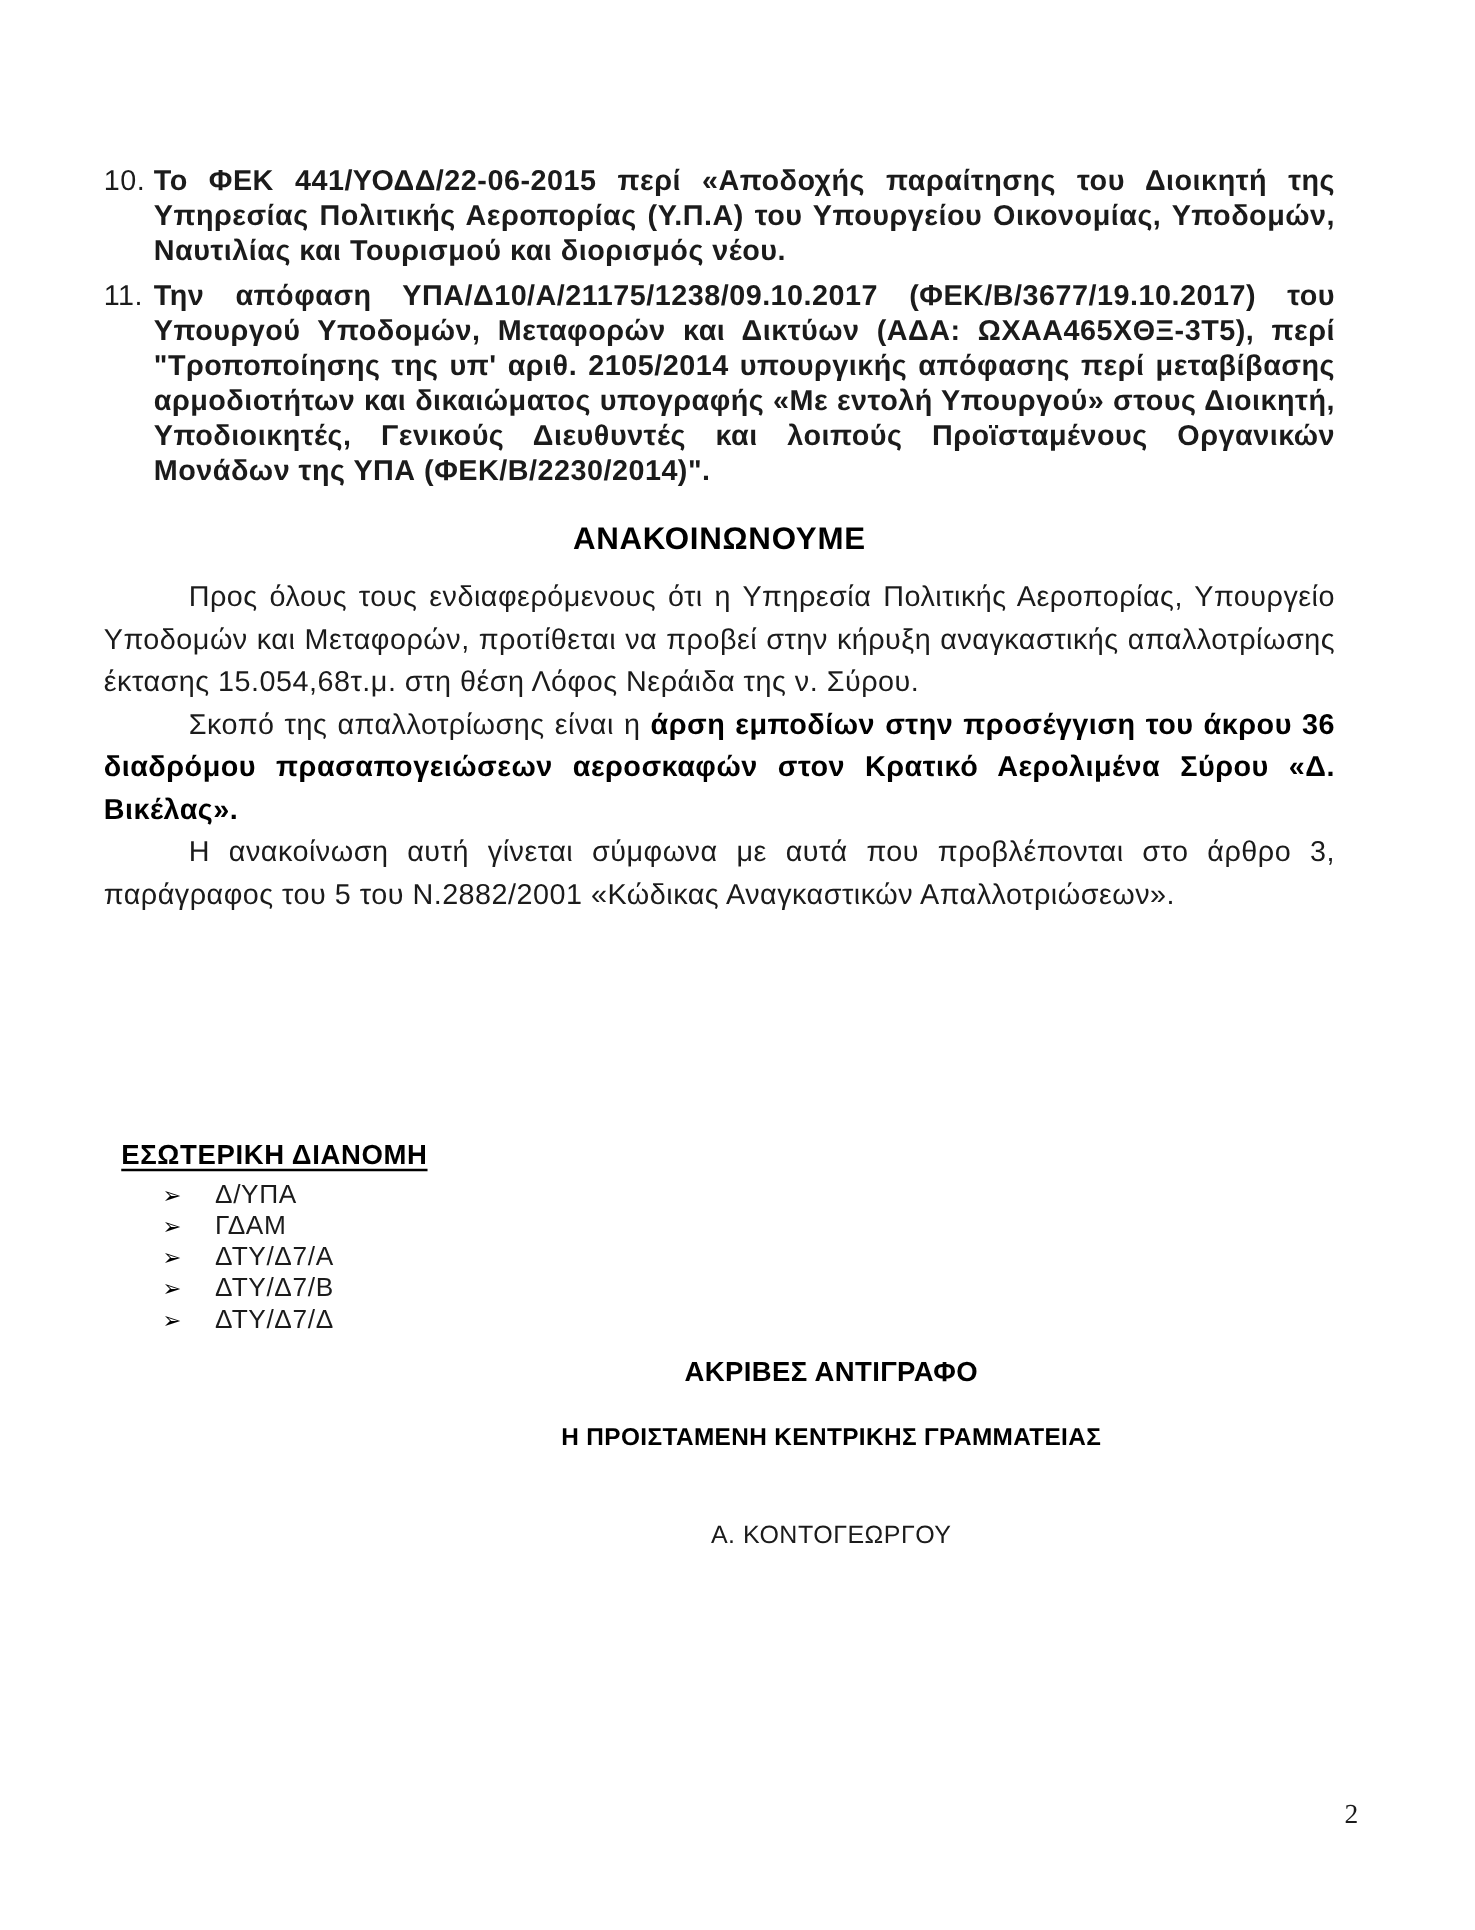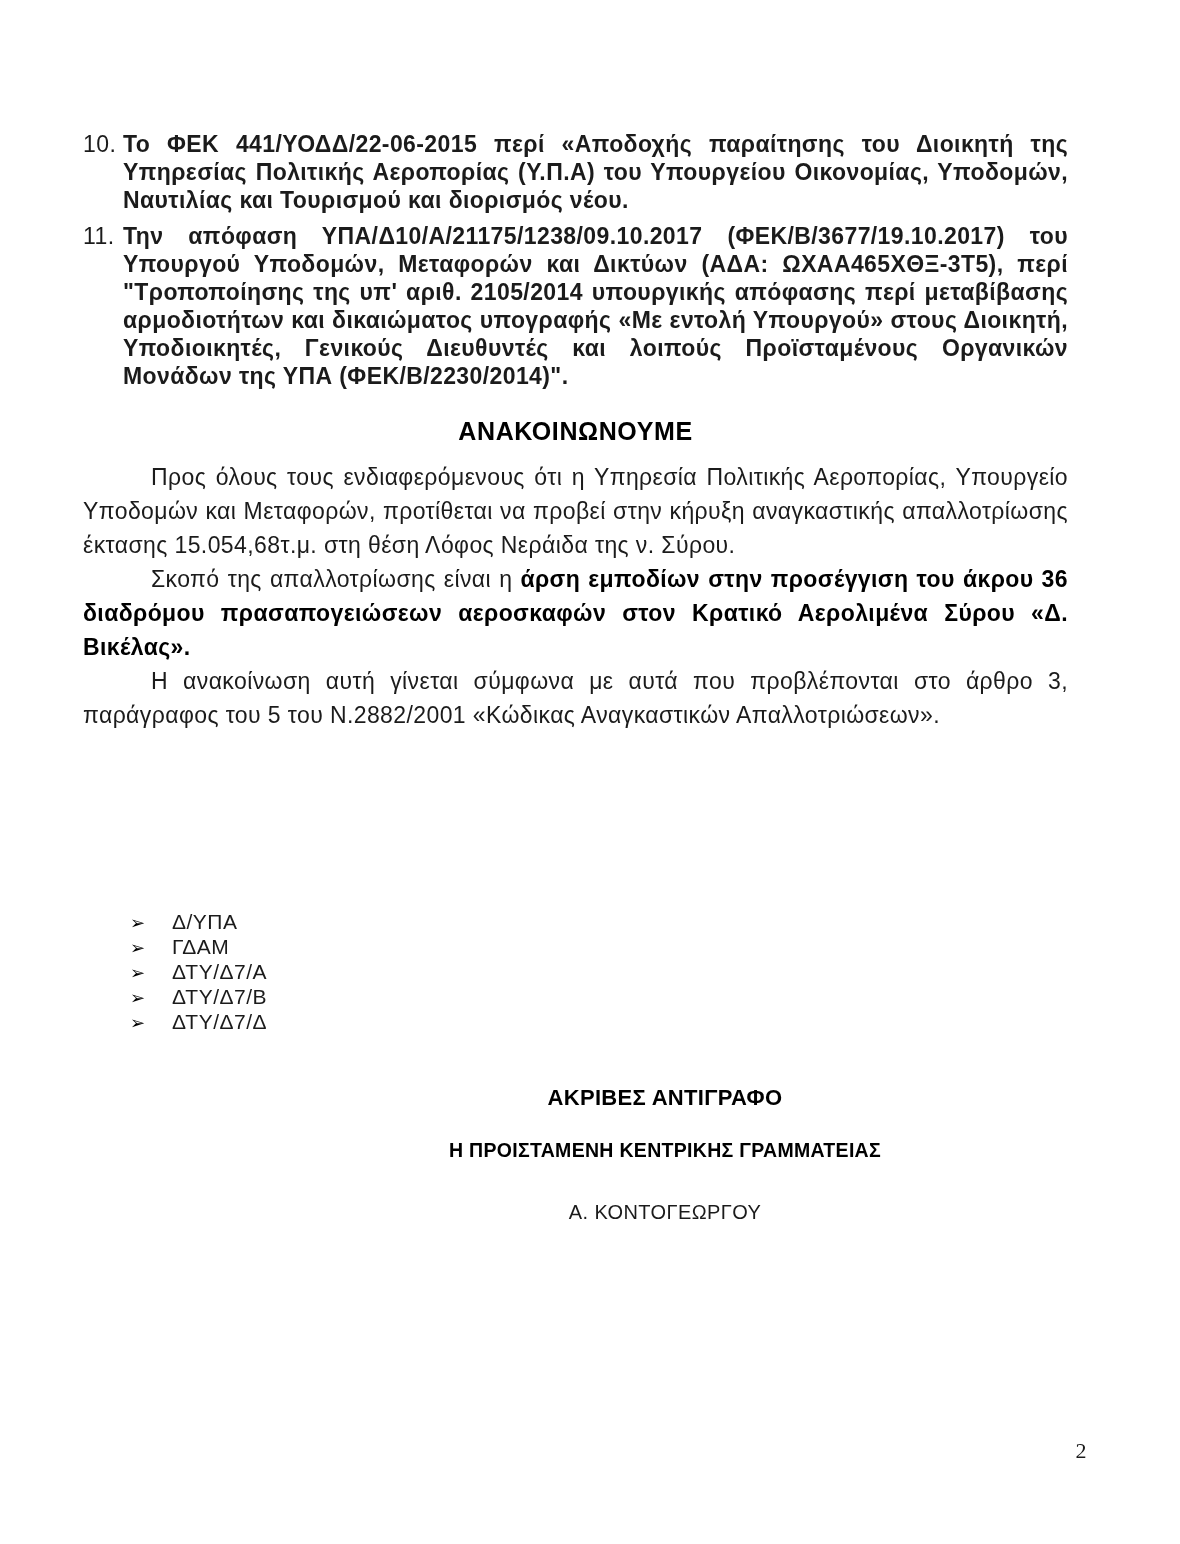--- a/index.html
+++ b/index.html
@@ -100,21 +100,21 @@
   .certification {
     position: absolute;
     left: 390px;
     top: 1058px;
     width: 550px;
     text-align: center;
     color: #000;
   }
   .cert-line1 { font-size: 22px; line-height: 24px; font-weight: bold; letter-spacing: 0.3px; margin-top: 28px; }
   .cert-line2 { font-size: 19.5px; line-height: 24px; font-weight: bold; letter-spacing: 0.3px; margin-top: 28px; }
-  .cert-name  { font-size: 20px;  line-height: 24px; margin-top: 38px; letter-spacing: 0.4px; color: #1b1b1b; }
+  .cert-name  { font-size: 20px;  line-height: 24px; margin-top: 54px; letter-spacing: 0.4px; color: #1b1b1b; }
   
   .page-number {
     position: absolute;
     left: 1066px;
     top: 1438px;
     width: 30px;
     text-align: center;
     font-family: "Liberation Serif", serif;
     font-size: 22px;
     color: #1b1b1b;
@@ -142,20 +142,21 @@
     <p class="para">Προς όλους τους ενδιαφερόμενους ότι η Υπηρεσία Πολιτικής Αεροπορίας, Υπουργείο Υποδομών και Μεταφορών, προτίθεται να προβεί στην κήρυξη αναγκαστικής απαλλοτρίωσης έκτασης 15.054,68τ.μ. στη θέση Λόφος Νεράιδα της ν. Σύρου.</p>
 
     <p class="para"><span>Σκοπό της απαλλοτρίωσης είναι η </span><strong>άρση εμποδίων στην προσέγγιση του άκρου 36 διαδρόμου πρασαπογειώσεων αεροσκαφών στον Κρατικό Αερολιμένα Σύρου «Δ. Βικέλας».</strong></p>
 
     <p class="para">Η ανακοίνωση αυτή γίνεται σύμφωνα με αυτά που προβλέπονται στο άρθρο 3, παράγραφος του 5 του Ν.2882/2001 «Κώδικας Αναγκαστικών Απαλλοτριώσεων».</p>
 
   </div>
 
 
   <div class="distribution">
+    <div class="dist-heading">ΕΣΩΤΕΡΙΚΗ ΔΙΑΝΟΜΗ</div>
     <div class="dist-row">
       <span class="bullet">➢</span>
       <span>Δ/ΥΠΑ</span>
     </div>
     <div class="dist-row">
       <span class="bullet">➢</span>
       <span>ΓΔΑΜ</span>
     </div>
     <div class="dist-row">
       <span class="bullet">➢</span>

